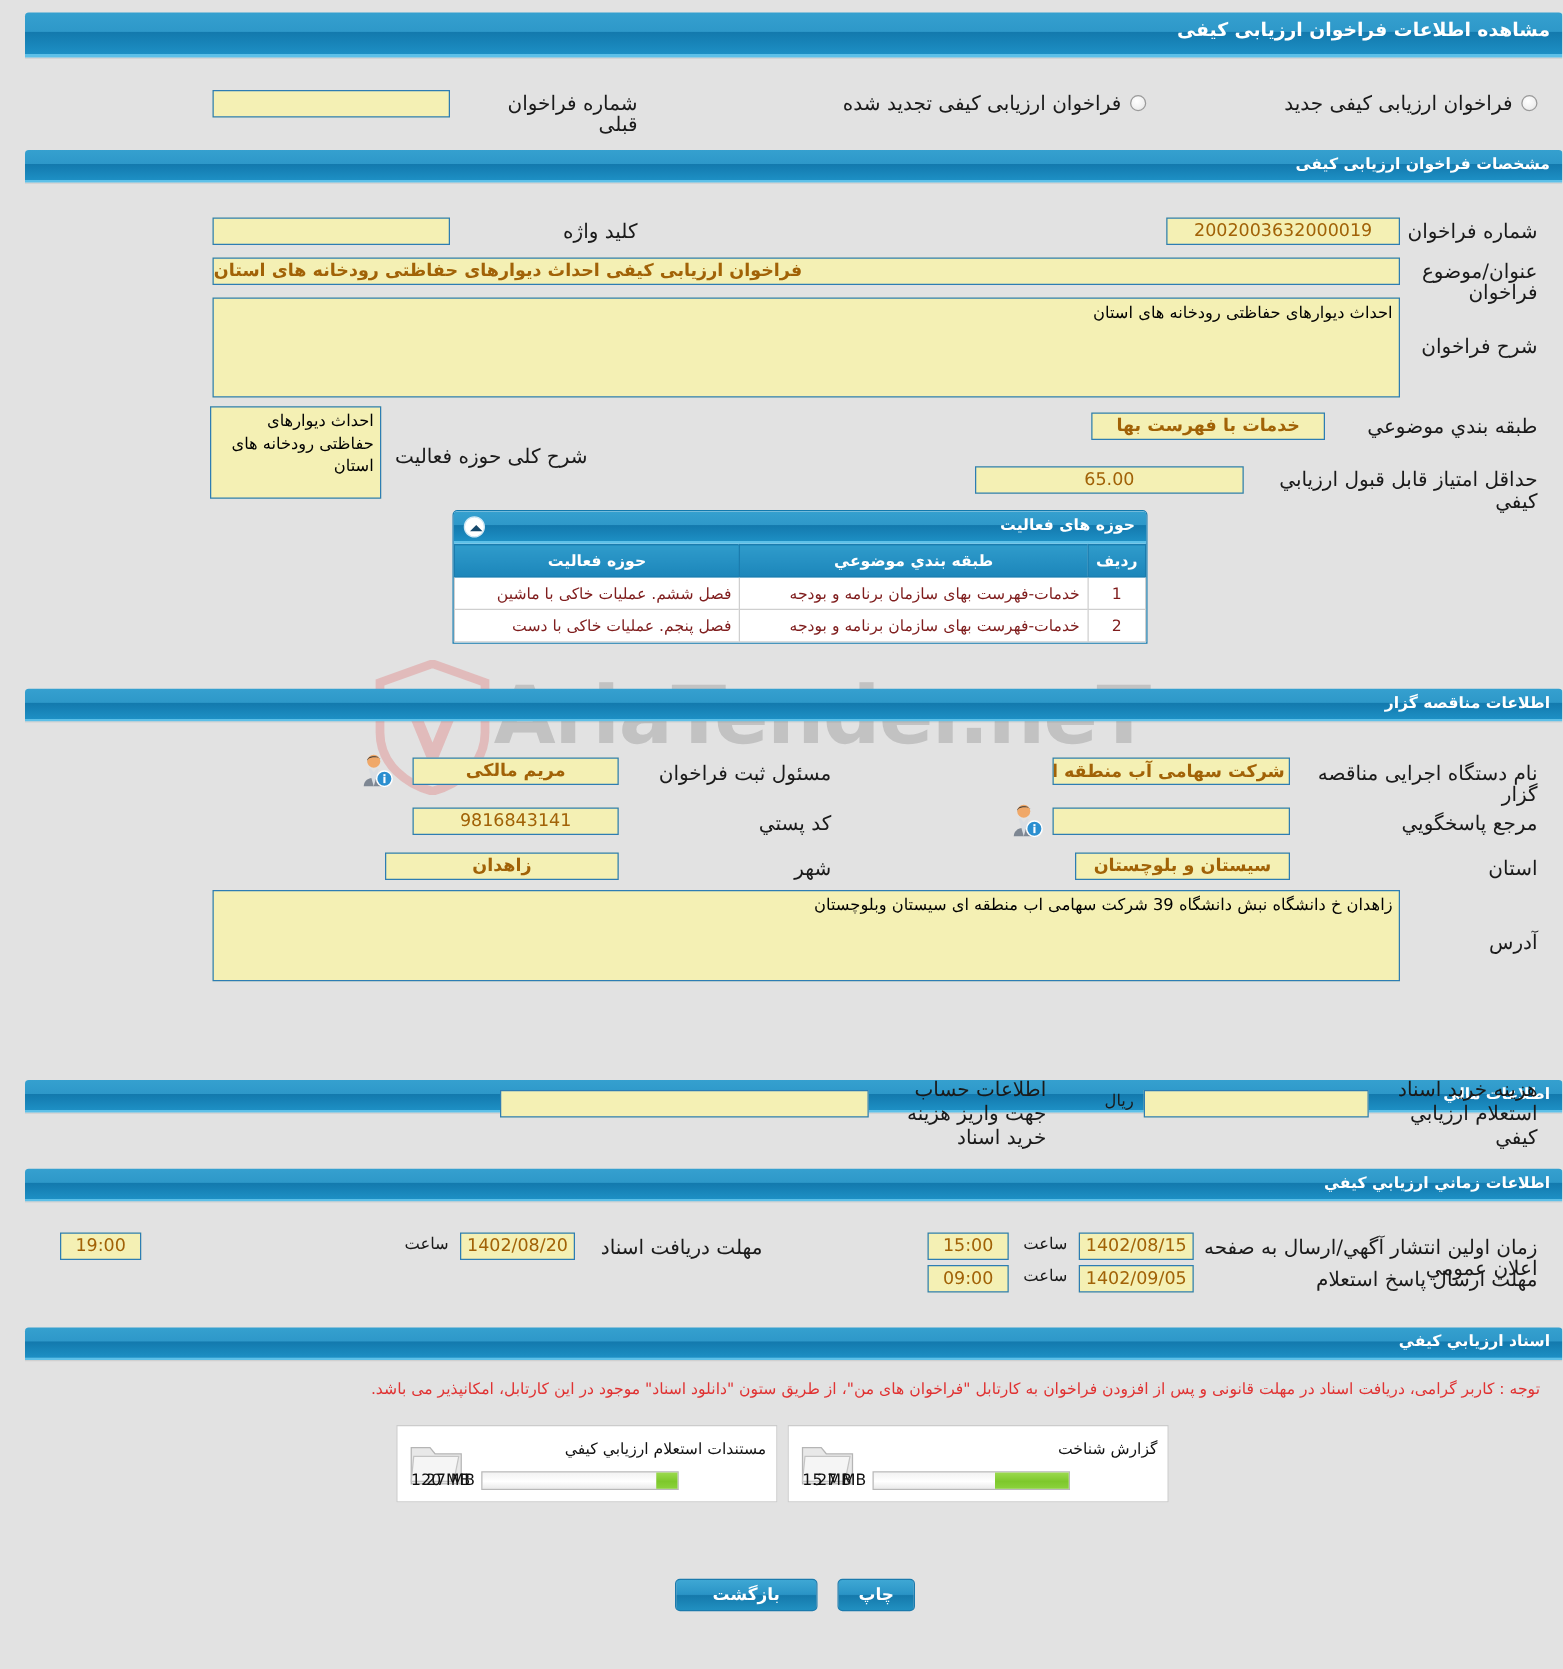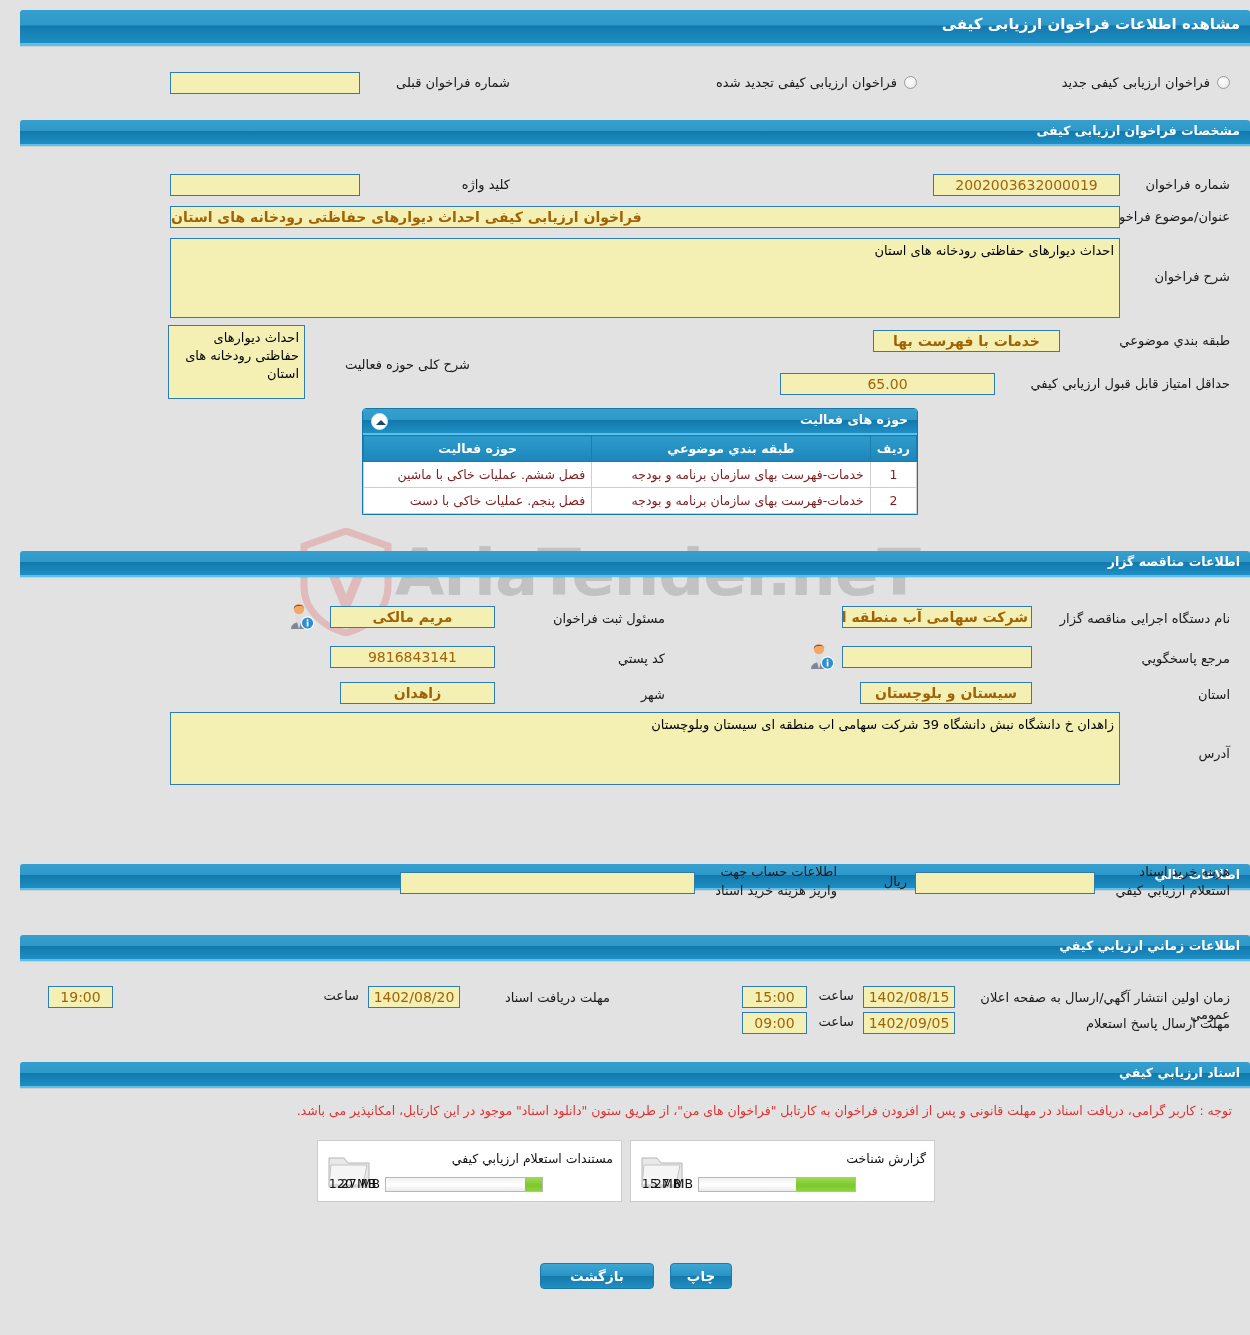--- a/index.html
+++ b/index.html
@@ -58,21 +58,21 @@
     box-shadow: 0 1px 0 rgba(0,0,0,0.08);
   }
   .bar.title-main {
     left: 20px; top: 10px; width: 1230px;
     height: 36px; line-height: 28px; font-size: 15px;
   }
 
   
   .lbl {
     position: absolute;
-    font-size: 13px;
+    font-size: 16px;
     color: #1a1a1a;
     text-align: right;
     line-height: 17px;
     z-index: 3;
   }
   .fld {
     position: absolute;
     background: #f4f0b4;
     border: 1px solid #2d7db3;
     height: 22px;
@@ -331,21 +331,21 @@
     <rect x="19.7" y="17.3" width="1.7" height="1.7" fill="#ffffff"></rect>
   </svg>
 
   <div class="lbl" style="right:585px; top:650px; width:110px;">کد پستي</div>
   <div class="fld" style="right:755px; top:646px; width:165px;">9816843141</div>
 
   <div class="lbl" style="right:20px; top:686px; width:80px;">استان</div>
   <div class="fld bold" style="right:218px; top:682px; width:172px;">سیستان و بلوچستان</div>
 
   <div class="lbl" style="right:585px; top:686px; width:70px;">شهر</div>
-  <div class="fld bold" style="right:755px; top:682px; width:155px;">زاهدان</div>
+  <div class="fld bold" style="right:755px; top:682px; width:187px;">زاهدان</div>
 
   <div class="lbl" style="right:20px; top:745px; width:80px;">آدرس</div>
   <div class="area" style="right:130px; top:712px; width:950px; height:73px;">زاهدان خ دانشگاه نبش دانشگاه 39 شرکت سهامی اب منطقه ای سیستان وبلوچستان</div>
 
   <div class="bar" style="left:20px; top:864px; width:1230px;">اطلاعات مالي</div>
 
   <div class="lbl" style="right:20px; top:862px; width:125px; line-height:19px;">هزینه خرید اسناد استعلام ارزیابي کیفي</div>
   <div class="fld empty" style="right:155px; top:872px; width:180px;"></div>
   <div class="unit-lbl" style="right:343px; top:874px;">ریال</div>
 

